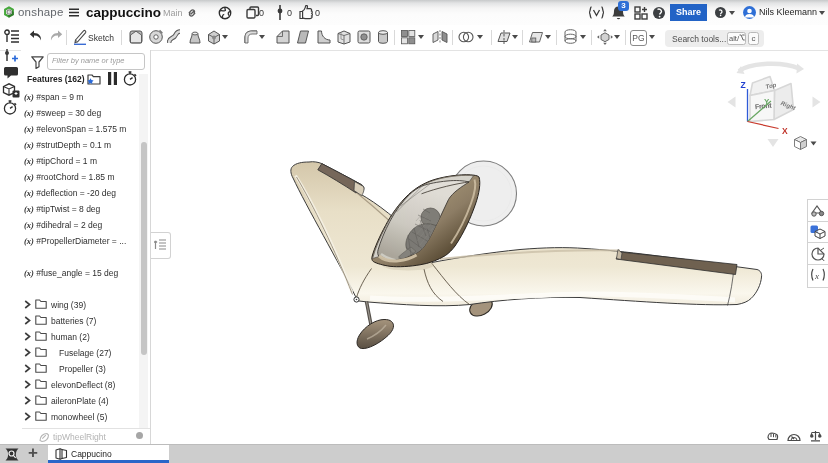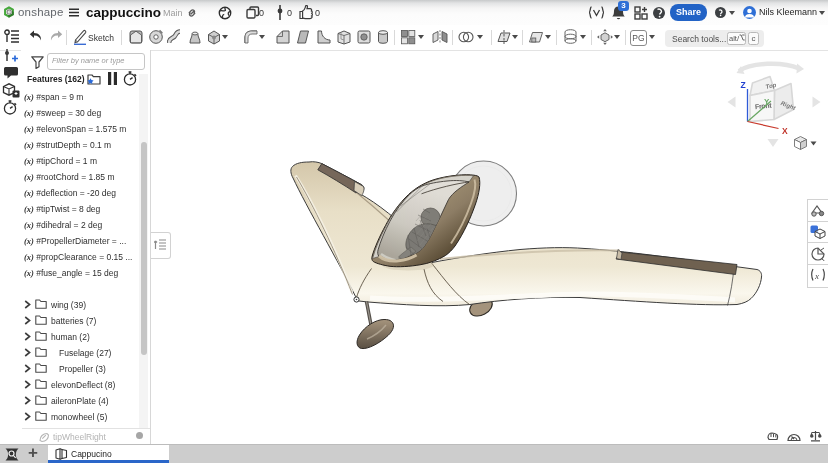--- a/index.html
+++ b/index.html
@@ -65,21 +65,21 @@
         <rect x="1" y="1" width="5" height="5" fill="none" stroke="#3c3c3c" stroke-width="1.4"></rect>
         <rect x="1" y="8" width="5" height="5" fill="none" stroke="#3c3c3c" stroke-width="1.4"></rect>
         <rect x="8" y="8" width="5" height="5" fill="none" stroke="#3c3c3c" stroke-width="1.4"></rect>
         <path d="M10.5 1 v5 M8 3.5 h5" stroke="#3c3c3c" stroke-width="1.4"></path>
       </svg>
 <svg class="abs" style="left:652px;top:6px" width="14" height="14" viewBox="0 0 14 14">
         <circle cx="7" cy="7" r="6" fill="#3d4043"></circle>
         <path d="M5.5 3.5 a2.5 2.5 0 0 1 4 2 c0 1.6-1.8 1.6-1.8 3" stroke="#fff" stroke-width="1.4" fill="none"></path>
         <circle cx="7.6" cy="10.6" r=".9" fill="#fff"></circle>
       </svg>
-<div class="abs" style="left:670px;top:3.5px;width:37px;height:17px;background:#2263c6;border-radius:8px;color:#fff;font-size:9px;font-weight:bold;text-align:center;line-height:17px">Share</div>
+<div class="abs" style="left:670px;top:3.5px;width:37px;height:17px;background:#2263c6;border-radius:0;color:#fff;font-size:9px;font-weight:bold;text-align:center;line-height:17px">Share</div>
 <svg class="abs" style="left:715px;top:7px" width="11" height="11" viewBox="0 0 11 11">
         <circle cx="5.5" cy="5.5" r="5.5" fill="#3d4043"></circle>
         <path d="M4 3.4 a1.8 1.8 0 0 1 3 1.3 c0 1.2-1.4 1.2-1.4 2.2" stroke="#fff" stroke-width="1.2" fill="none"></path>
         <circle cx="5.6" cy="8.4" r=".8" fill="#fff"></circle>
       </svg>
 <div class="caret" style="left:729px;top:11px"></div>
 <svg class="abs" style="left:743px;top:6px" width="13" height="13" viewBox="0 0 13 13">
         <circle cx="6.5" cy="6.5" r="6.5" fill="#2e6fd6"></circle>
         <circle cx="6.5" cy="5" r="2.3" fill="#fff"></circle>
         <path d="M2 11.5 a4.5 3.6 0 0 1 9 0 Z" fill="#fff"></path>
@@ -256,21 +256,20 @@
 <div class="frow" style="top:39px"><span style="font-style:italic;font-family:'Liberation Serif',serif;font-weight:bold">(x)</span>&nbsp;#span = 9 m</div>
 <div class="frow" style="top:55px"><span style="font-style:italic;font-family:'Liberation Serif',serif;font-weight:bold">(x)</span>&nbsp;#sweep = 30 deg</div>
 <div class="frow" style="top:71px"><span style="font-style:italic;font-family:'Liberation Serif',serif;font-weight:bold">(x)</span>&nbsp;#elevonSpan = 1.575 m</div>
 <div class="frow" style="top:87px"><span style="font-style:italic;font-family:'Liberation Serif',serif;font-weight:bold">(x)</span>&nbsp;#strutDepth = 0.1 m</div>
 <div class="frow" style="top:103px"><span style="font-style:italic;font-family:'Liberation Serif',serif;font-weight:bold">(x)</span>&nbsp;#tipChord = 1 m</div>
 <div class="frow" style="top:119px"><span style="font-style:italic;font-family:'Liberation Serif',serif;font-weight:bold">(x)</span>&nbsp;#rootChord = 1.85 m</div>
 <div class="frow" style="top:135px"><span style="font-style:italic;font-family:'Liberation Serif',serif;font-weight:bold">(x)</span>&nbsp;#deflection = -20 deg</div>
 <div class="frow" style="top:151px"><span style="font-style:italic;font-family:'Liberation Serif',serif;font-weight:bold">(x)</span>&nbsp;#tipTwist = 8 deg</div>
 <div class="frow" style="top:167px"><span style="font-style:italic;font-family:'Liberation Serif',serif;font-weight:bold">(x)</span>&nbsp;#dihedral = 2 deg</div>
 <div class="frow" style="top:183px"><span style="font-style:italic;font-family:'Liberation Serif',serif;font-weight:bold">(x)</span>&nbsp;#PropellerDiameter = ...</div>
-<div class="frow" style="top:199px"><span style="font-style:italic;font-family:'Liberation Serif',serif;font-weight:bold">(x)</span>&nbsp;#propClearance = 0.15 ...</div>
 <div class="frow" style="top:215px"><span style="font-style:italic;font-family:'Liberation Serif',serif;font-weight:bold">(x)</span>&nbsp;#fuse_angle = 15 deg</div>
 <div class="frow" style="top:247px"><svg style="display:inline-block;vertical-align:-1px" width="7" height="9" viewBox="0 0 7 9">
           <path d="M1.2 1 L5.6 4.5 L1.2 8" fill="none" stroke="#3d3d3d" stroke-width="1.6"></path>
         </svg><svg style="display:inline-block;vertical-align:-1px;margin-left:4px" width="12" height="10" viewBox="0 0 12 10">
           <path d="M.8 1 h3.8 l1.3 1.5 h5.3 V9.2 H.8 Z" fill="none" stroke="#4a4a4a" stroke-width="1.1" stroke-linejoin="round"></path>
         </svg><span style="margin-left:4px">wing (39)</span></div>
 <div class="frow" style="top:263px"><svg style="display:inline-block;vertical-align:-1px" width="7" height="9" viewBox="0 0 7 9">
           <path d="M1.2 1 L5.6 4.5 L1.2 8" fill="none" stroke="#3d3d3d" stroke-width="1.6"></path>
         </svg><svg style="display:inline-block;vertical-align:-1px;margin-left:4px" width="12" height="10" viewBox="0 0 12 10">
           <path d="M.8 1 h3.8 l1.3 1.5 h5.3 V9.2 H.8 Z" fill="none" stroke="#4a4a4a" stroke-width="1.1" stroke-linejoin="round"></path>

